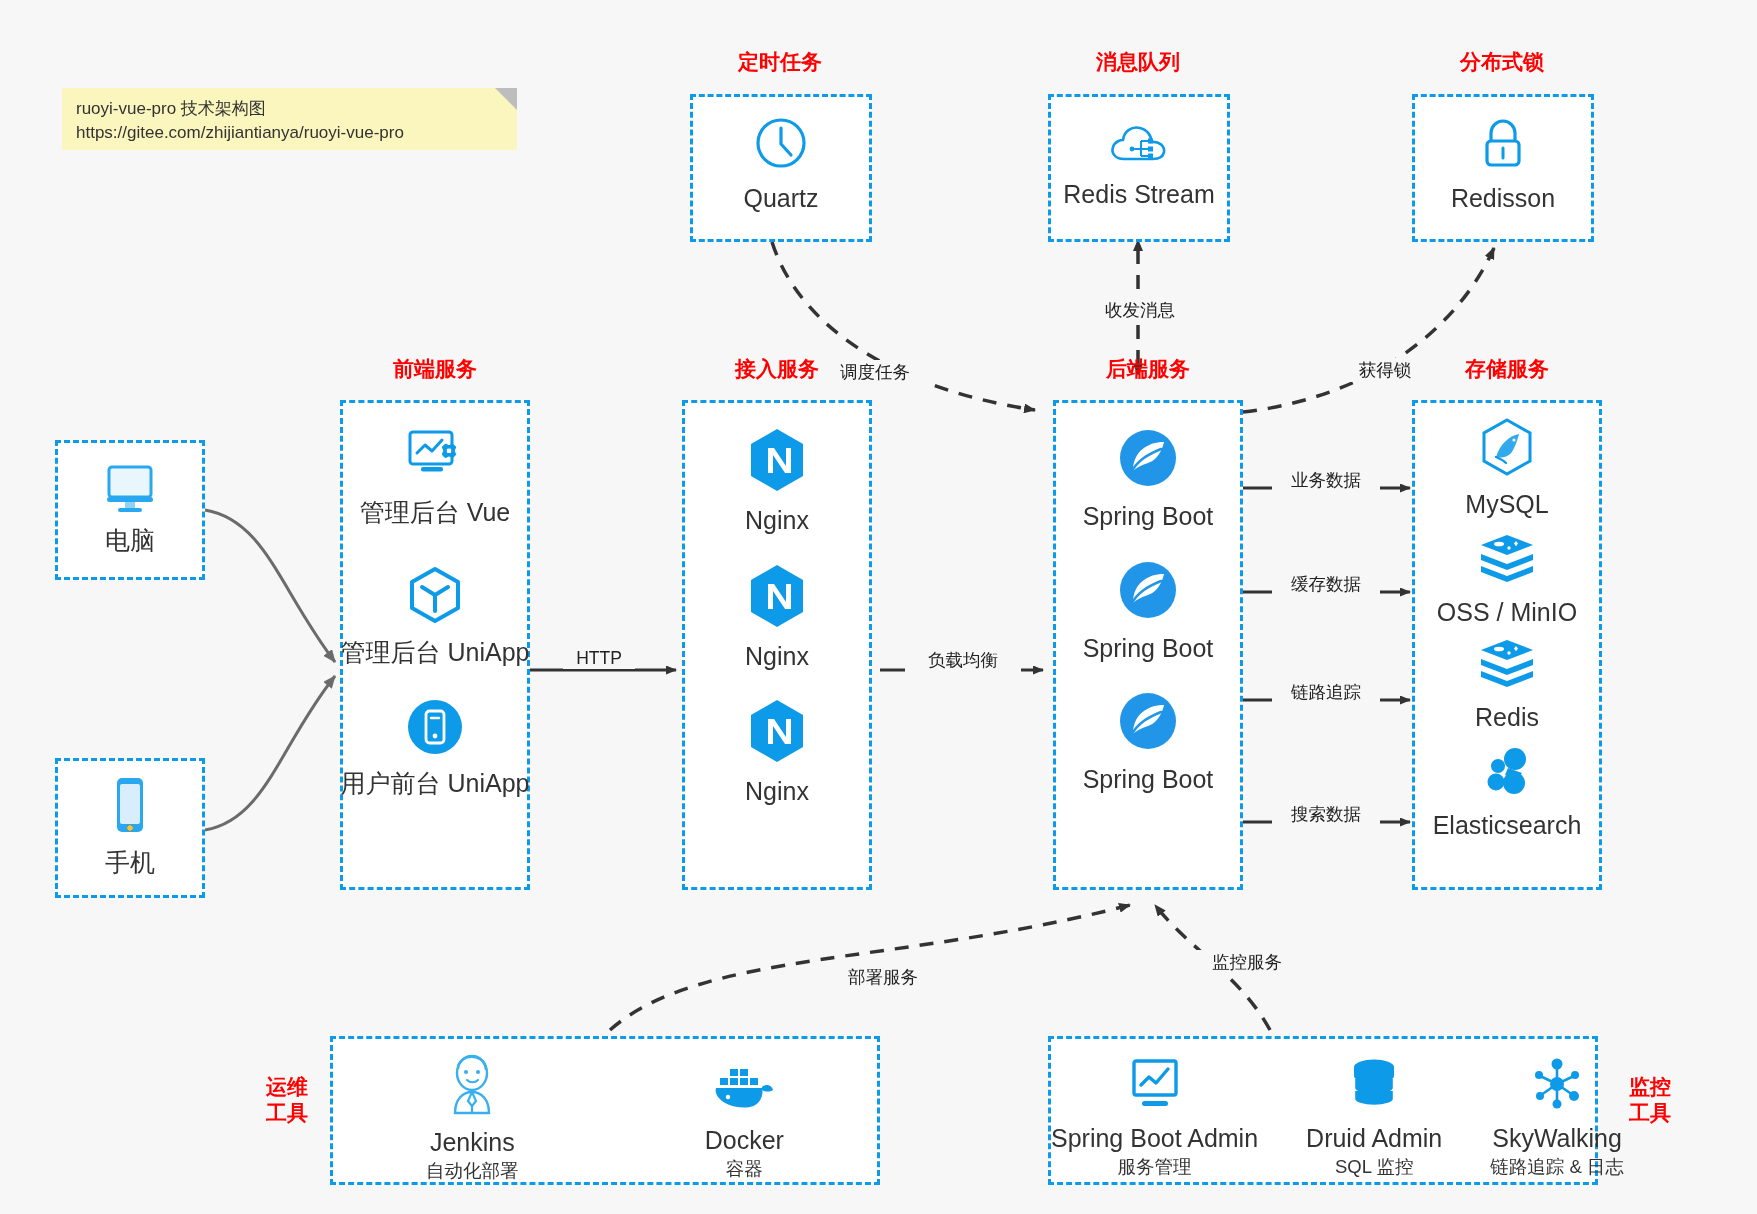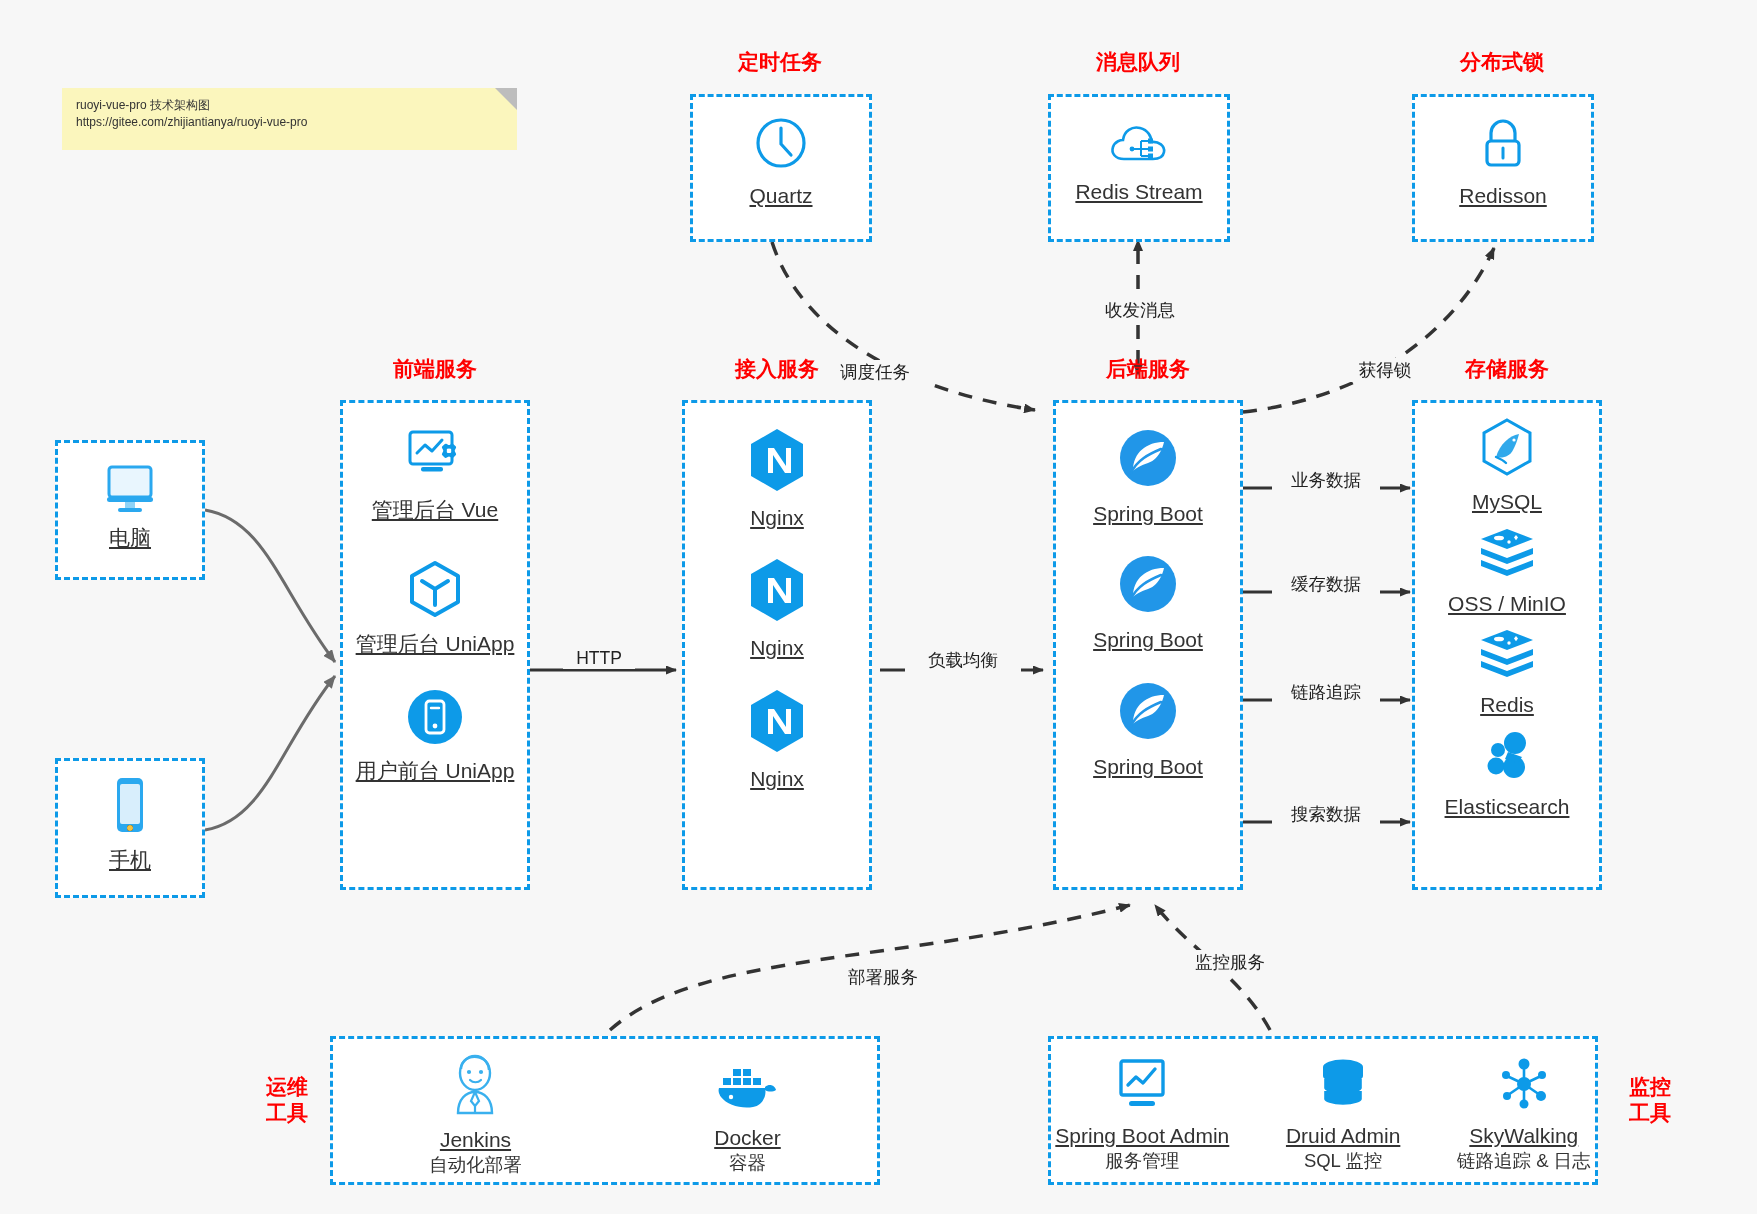--- a/index.html
+++ b/index.html
@@ -16,21 +16,21 @@
     overflow: hidden;
   }
   .abs { position: absolute; }
 
   
   .note {
     left: 62px; top: 88px; width: 455px; height: 62px;
     background: #fbf6bd;
     padding: 9px 14px 0 14px;
     line-height: 1.42;
-    font-size: 12px;
+    font-size: 17px;
     color: #333;
   }
   .note .fold {
     position: absolute; right: 0; top: 0;
     width: 0; height: 0;
     border-left: 22px solid transparent;
     border-top: 22px solid #bdbdbd;
   }
   .note-line { white-space: nowrap; }
 
@@ -50,27 +50,26 @@
   .glabel.side { line-height: 1.22; }
 
   
   .node {
     display: flex;
     flex-direction: column;
     align-items: center;
     justify-content: flex-start;
   }
   .node .cap {
-    font-size: 21px;
+    font-size: 25px;
     color: #333;
     text-align: center;
     line-height: 1.3;
     white-space: nowrap;
     margin-top: 7px;
-    text-decoration: underline;
   }
   .node .cap2 { font-size: 18.5px; color:#333; text-align:center; line-height:1.3; white-space:nowrap; }
   .ico { display: block; }
 
   
   .elabel {
     font-size: 17.5px;
     color: #222;
     background: #f7f7f7;
     padding: 0 3px;
@@ -371,21 +370,21 @@
           <circle cx="18" cy="36" r="8.5" fill="#0d9ae8"></circle>
           <circle cx="36" cy="37" r="11" fill="#0d9ae8"></circle>
           <path d="M30 22 L44 27 L40 33 L27 29 Z" fill="#0d9ae8"></path>
         </svg>
       </span>
       <span class="cap">Elasticsearch</span>
     </div>
   </div>
 
   <div class="abs elabel" style="left:828px; top:965px; width:110px;">部署服务</div>
-  <div class="abs elabel" style="left:1175px; top:950px; width:110px;">监控服务</div>
+  <div class="abs elabel" style="left:1175px; top:950px; width:110px;text-align:right;">监控服务</div>
 
   <div class="abs glabel side" style="left:252px; top:1075px; width:70px;">
     <div>运维</div>
     <div>工具</div>
   </div>
   <div class="abs gbox" style="left:330px; top:1036px; width:550px; height:149px; display:flex; align-items:flex-start; justify-content:space-around; padding-top:14px;">
     <div class="node">
       <span class="ico">
         <svg width="56" height="62" viewBox="0 0 56 62">
           <ellipse cx="28" cy="20" rx="15" ry="17" fill="none" stroke="#39b0ee" stroke-width="2.4"></ellipse>

